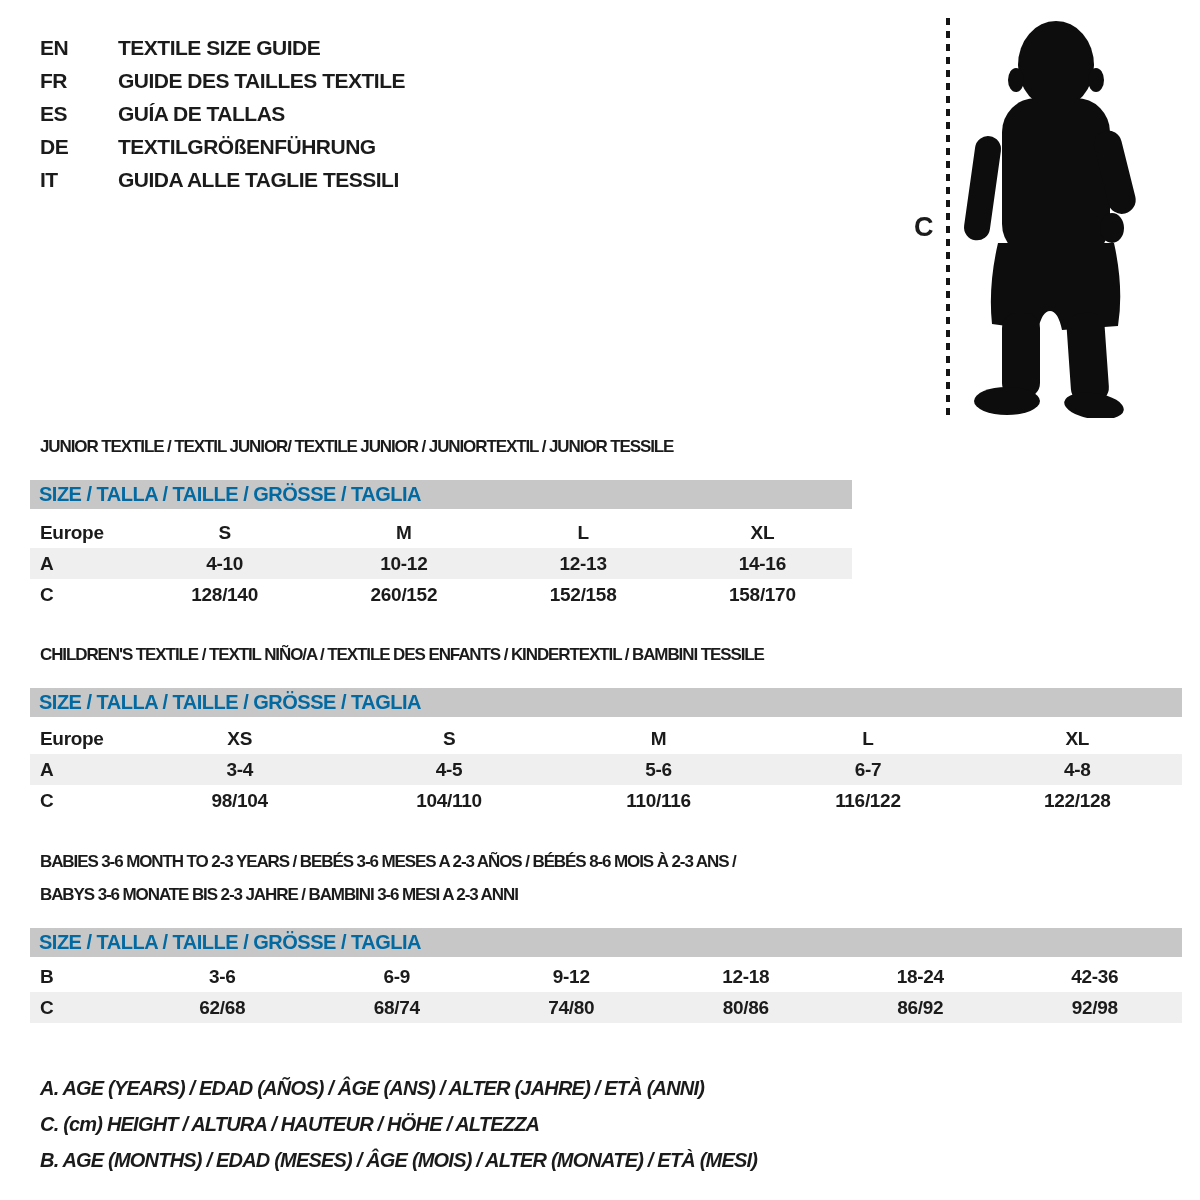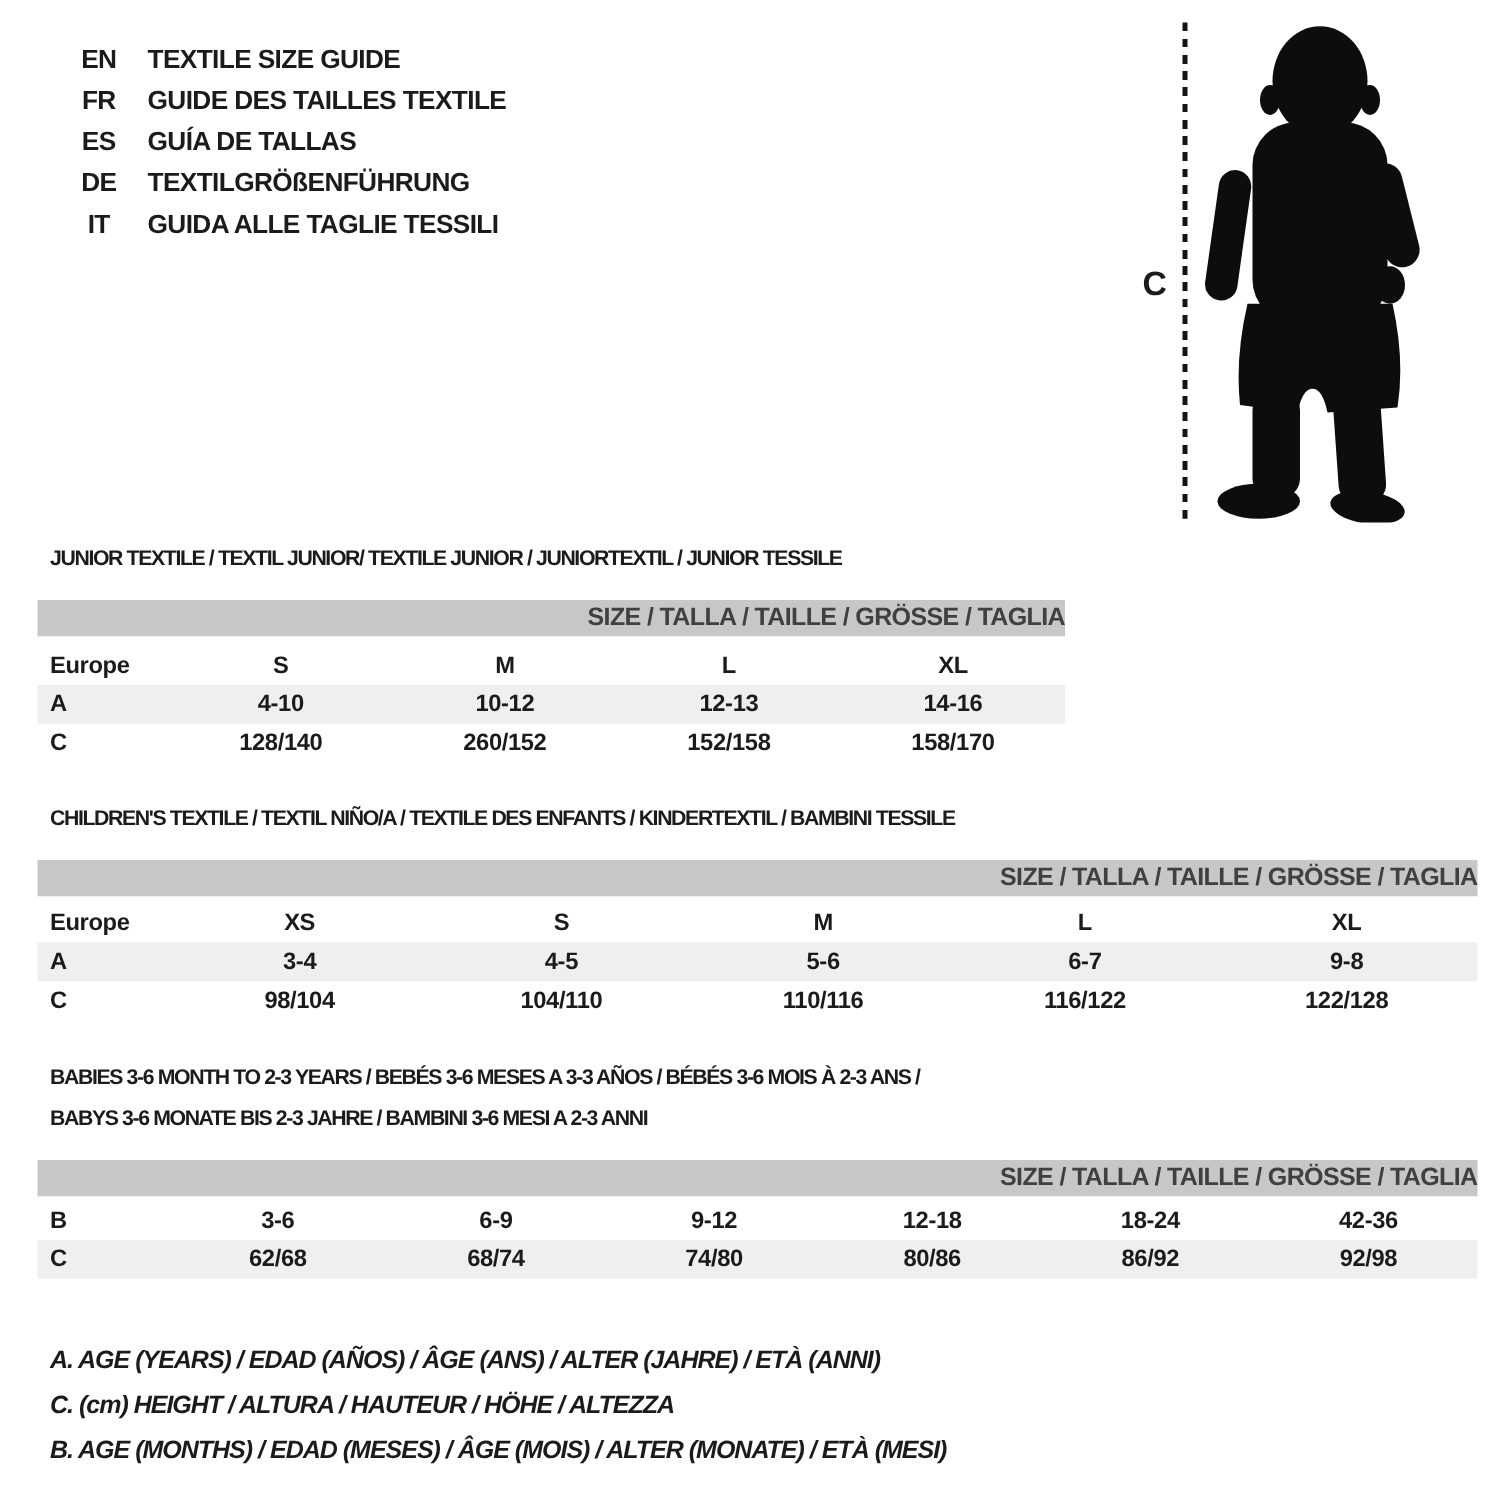--- a/index.html
+++ b/index.html
@@ -4,39 +4,39 @@
 <style>
   html,body{margin:0;padding:0;}
   body{
     width:1200px;height:1200px;position:relative;overflow:hidden;
     background:#ffffff;color:#1b1b1b;
     font-family:"Liberation Sans", sans-serif;font-weight:700;
   }
   
   .lang-block{position:absolute;left:40px;top:31px;font-size:21px;line-height:33px;letter-spacing:-0.5px;}
   .lang-row{display:flex;white-space:nowrap;}
-  .lang-code{width:78px;text-align:center;}
+  .lang-code{width:78px;}
   
   .dash-line{
     position:absolute;left:946px;top:18px;width:4px;height:397px;
     background:repeating-linear-gradient(to bottom,#141414 0 7px,transparent 7px 13px);
   }
   .measure-c{position:absolute;left:914px;top:212px;font-size:27px;letter-spacing:-1px;}
   .toddler{position:absolute;left:962px;top:18px;width:178px;height:400px;}
   .toddler *{fill:#0d0d0d;}
   
   .section{position:absolute;left:30px;}
   .sec-junior{top:436px;width:822px;}
   .sec-children{top:644px;width:1152px;}
   .sec-babies{top:845px;width:1152px;}
   .sec-title{font-size:17px;line-height:22px;letter-spacing:-1.1px;white-space:nowrap;margin-left:10px;}
   .sec-title.two-line{line-height:33px;}
   .size-band{
-    height:29px;background:#c7c7c7;color:#404040;
-    font-size:20px;line-height:29px;padding-left:9px;letter-spacing:-0.5px;white-space:nowrap;text-align:right;
+    height:29px;background:#c7c7c7;color:#0369a1;
+    font-size:20px;line-height:29px;padding-left:9px;letter-spacing:-0.5px;white-space:nowrap;
   }
   .mt-junior{margin-top:22px;}
   .mt-children{margin-top:22px;}
   .mt-babies{margin-top:17px;}
   .rows-junior{margin-top:8px;}
   .rows-children{margin-top:6px;}
   .rows-babies{margin-top:4px;}
   .t-row{display:flex;height:31px;line-height:31px;font-size:19px;letter-spacing:-0.3px;justify-content:center;}
   .t-row.shaded{background:#efefef;}
   .t-label{width:105px;padding-left:10px;box-sizing:border-box;}
@@ -127,36 +127,36 @@
       <span class="t-cell">M</span>
       <span class="t-cell">L</span>
       <span class="t-cell">XL</span>
     </div>
     <div class="t-row shaded">
       <span class="t-label">A</span>
       <span class="t-cell">3-4</span>
       <span class="t-cell">4-5</span>
       <span class="t-cell">5-6</span>
       <span class="t-cell">6-7</span>
-      <span class="t-cell">9-8</span>
+      <span class="t-cell">4-8</span>
     </div>
     <div class="t-row">
       <span class="t-label">C</span>
       <span class="t-cell">98/104</span>
       <span class="t-cell">104/110</span>
       <span class="t-cell">110/116</span>
       <span class="t-cell">116/122</span>
       <span class="t-cell">122/128</span>
     </div>
   </div>
 </div>
 
 <div class="section sec-babies">
   <div class="sec-title two-line">
-    <div>BABIES 3-6 MONTH TO 2-3 YEARS / BEBÉS 3-6 MESES A 3-3 AÑOS / BÉBÉS 3-6 MOIS À 2-3 ANS /</div>
+    <div>BABIES 3-6 MONTH TO 2-3 YEARS / BEBÉS 3-6 MESES A 2-3 AÑOS / BÉBÉS 8-6 MOIS À 2-3 ANS /</div>
     <div>BABYS 3-6 MONATE BIS 2-3 JAHRE / BAMBINI 3-6 MESI A 2-3 ANNI</div>
   </div>
   <div class="size-band mt-babies">SIZE / TALLA / TAILLE / GRÖSSE / TAGLIA</div>
   <div class="rows-babies">
     <div class="t-row">
       <span class="t-label">B</span>
       <span class="t-cell">3-6</span>
       <span class="t-cell">6-9</span>
       <span class="t-cell">9-12</span>
       <span class="t-cell">12-18</span>

